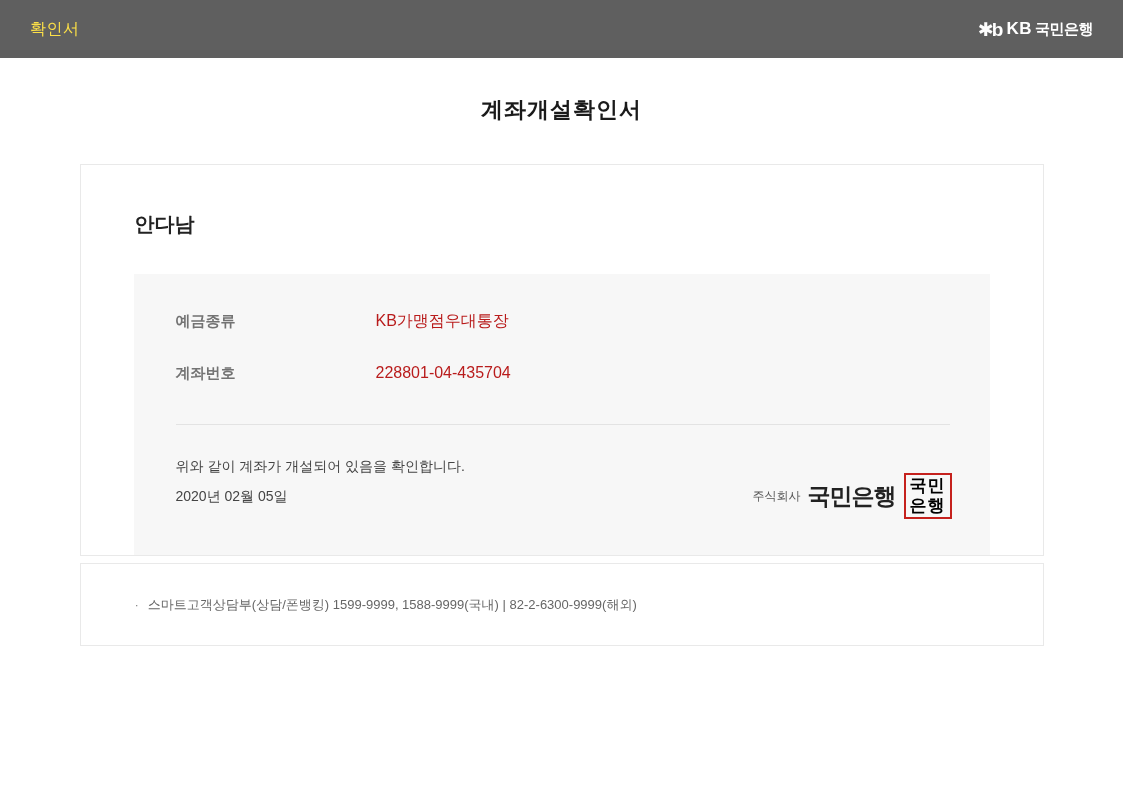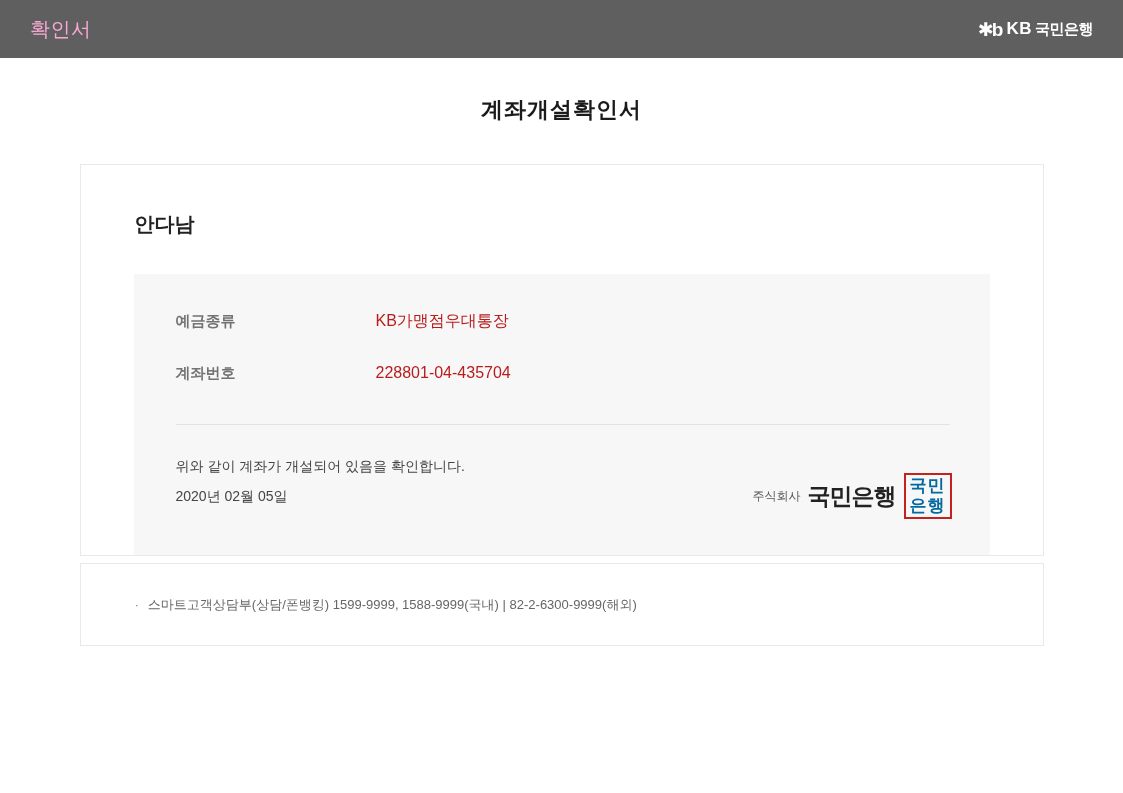--- a/index.html
+++ b/index.html
@@ -18,22 +18,22 @@
   .header {
     height: 58px;
     background: #5f5f5f;
     display: flex;
     align-items: center;
     justify-content: space-between;
     padding: 0 30px;
     box-sizing: border-box;
   }
   .header-title {
-    color: #f9a8d4;
-    font-size: 20px;
+    color: #fde047;
+    font-size: 16px;
     letter-spacing: 0.5px;
     text-align: right;
   }
   .kb-logo {
     display: flex;
     align-items: center;
     color: #ffffff;
   }
   .kb-logo-symbol {
     font-size: 19px;
@@ -146,21 +146,21 @@
   .company-name {
     font-size: 23px;
     font-weight: bold;
     color: #222222;
     letter-spacing: -1px;
   }
   .seal {
     width: 44px;
     height: 42px;
     border: 2px solid #c5211d;
-    color: #0369a1;
+    color: #000000;
     display: flex;
     flex-direction: column;
     align-items: center;
     justify-content: center;
     font-size: 17px;
     font-weight: bold;
     line-height: 20px;
     letter-spacing: 1px;
     margin-left: 8px;
     background: transparent;

